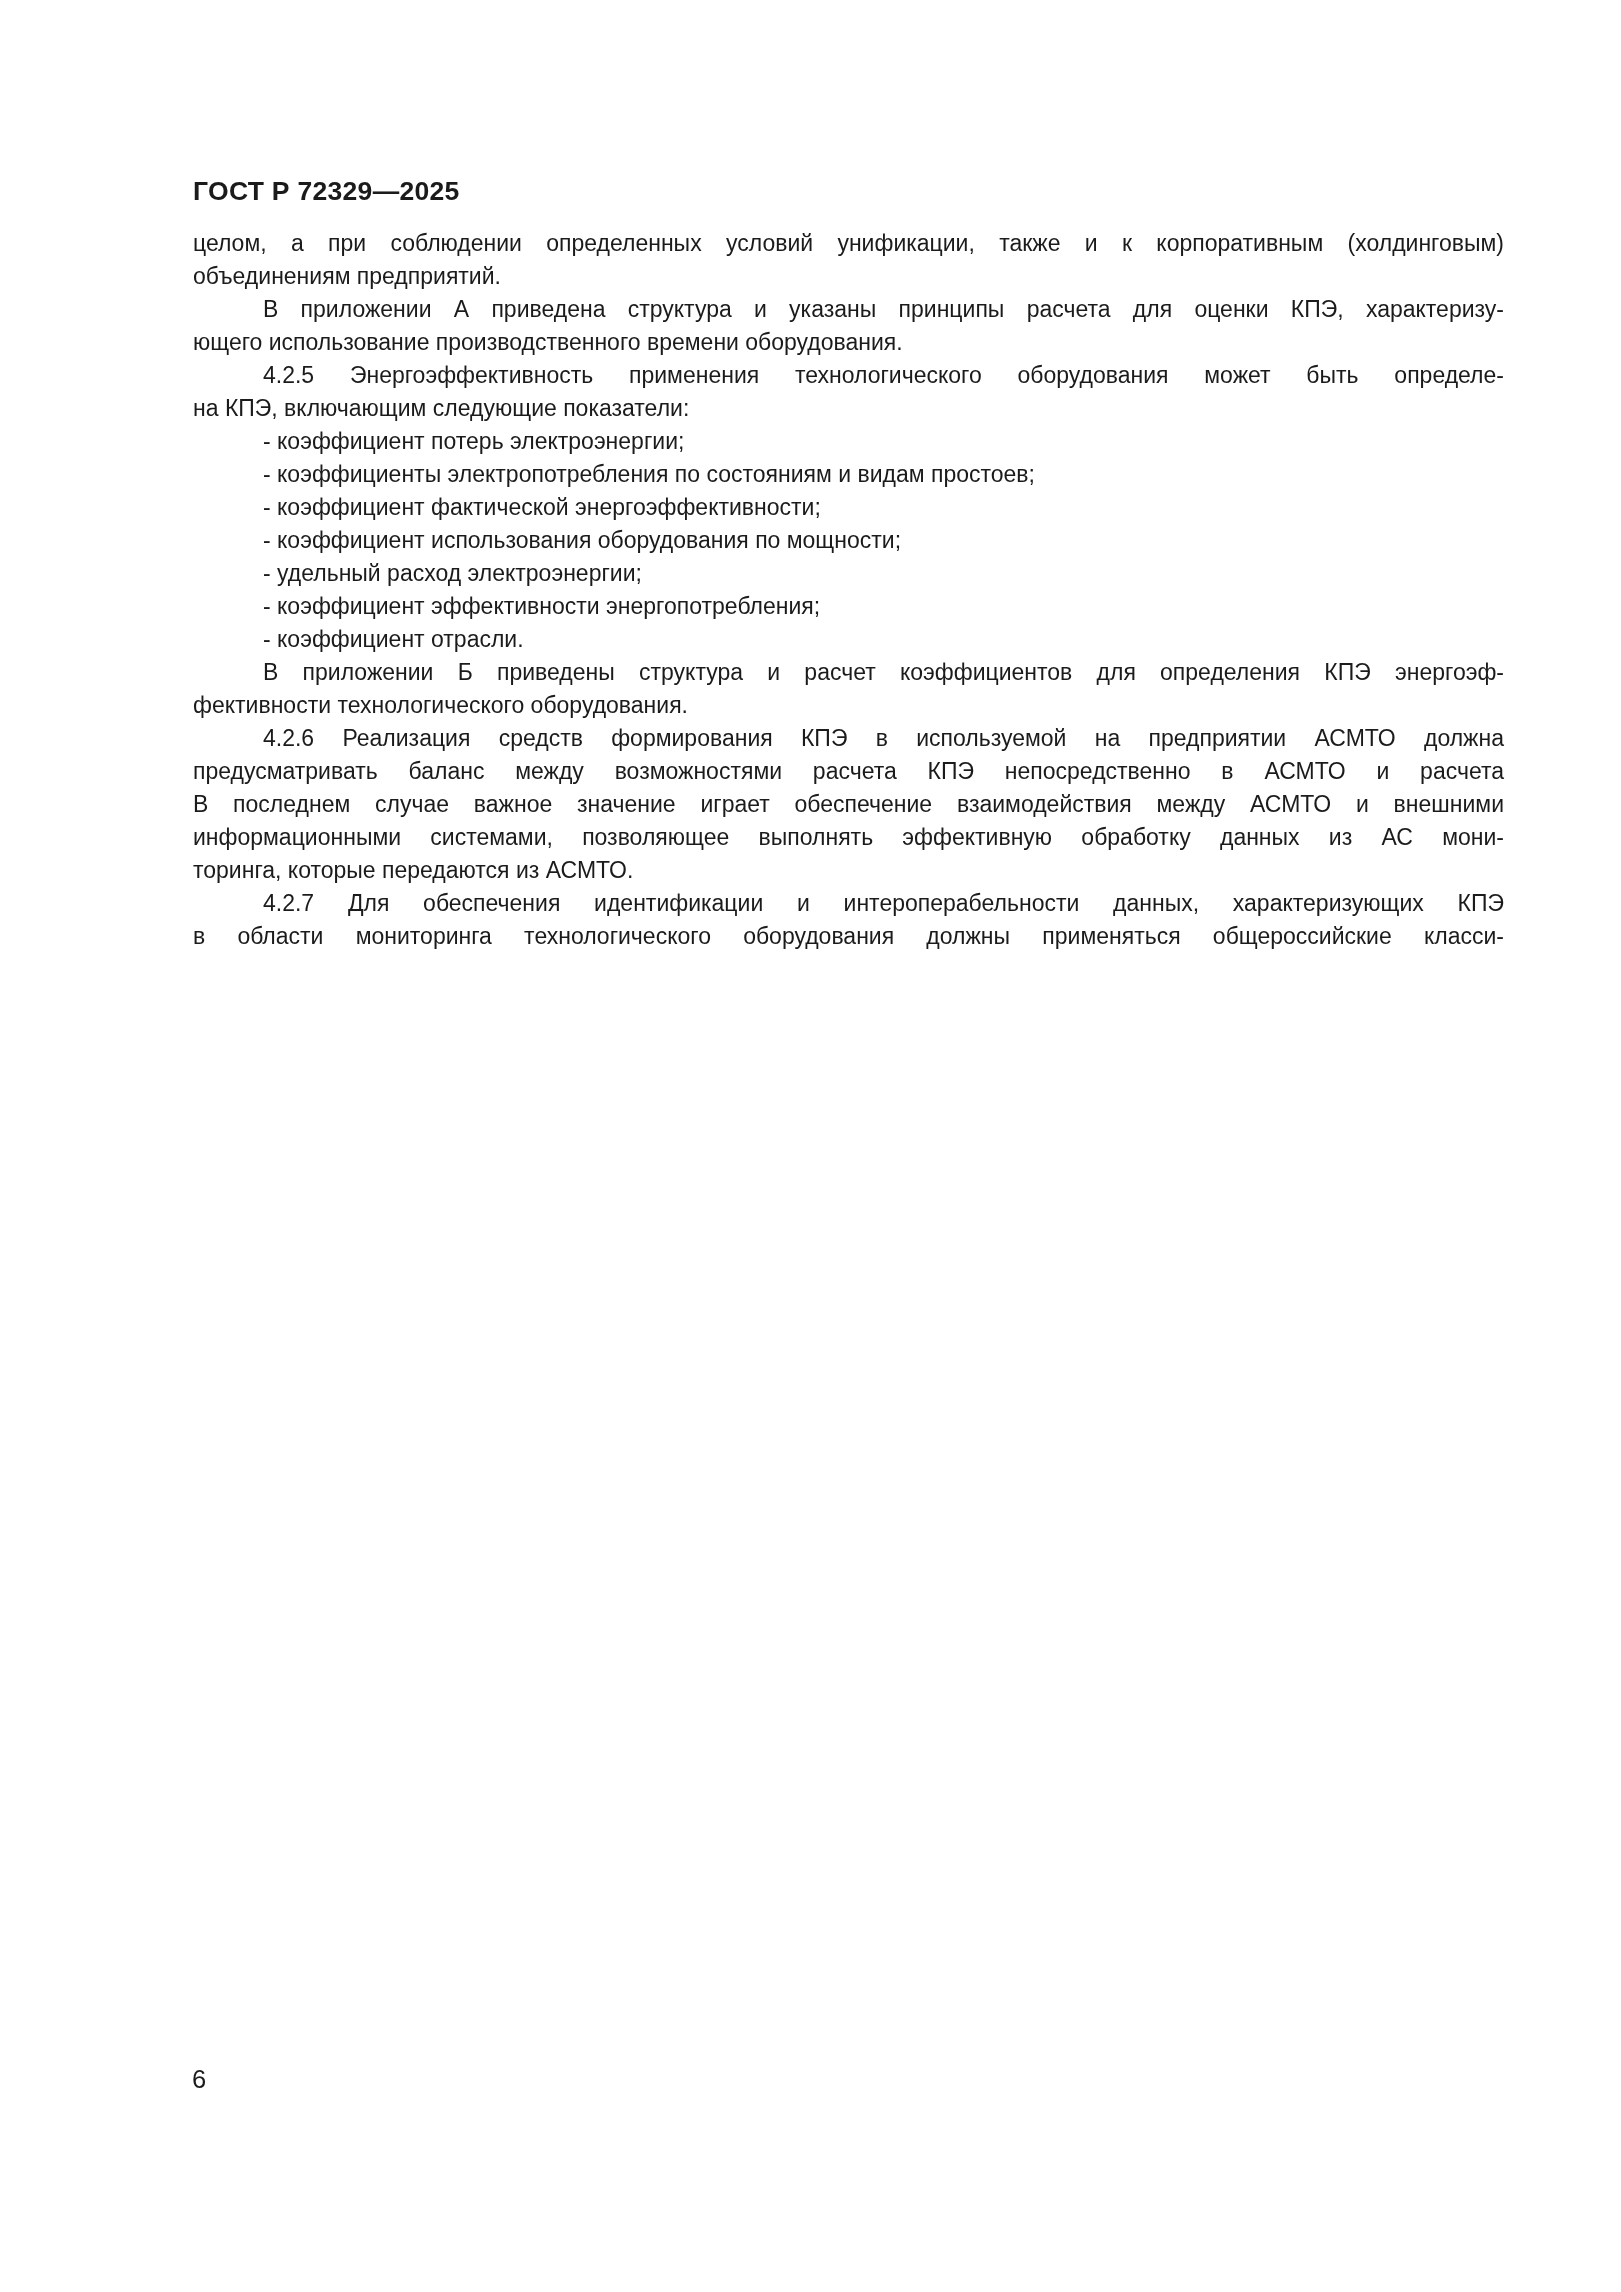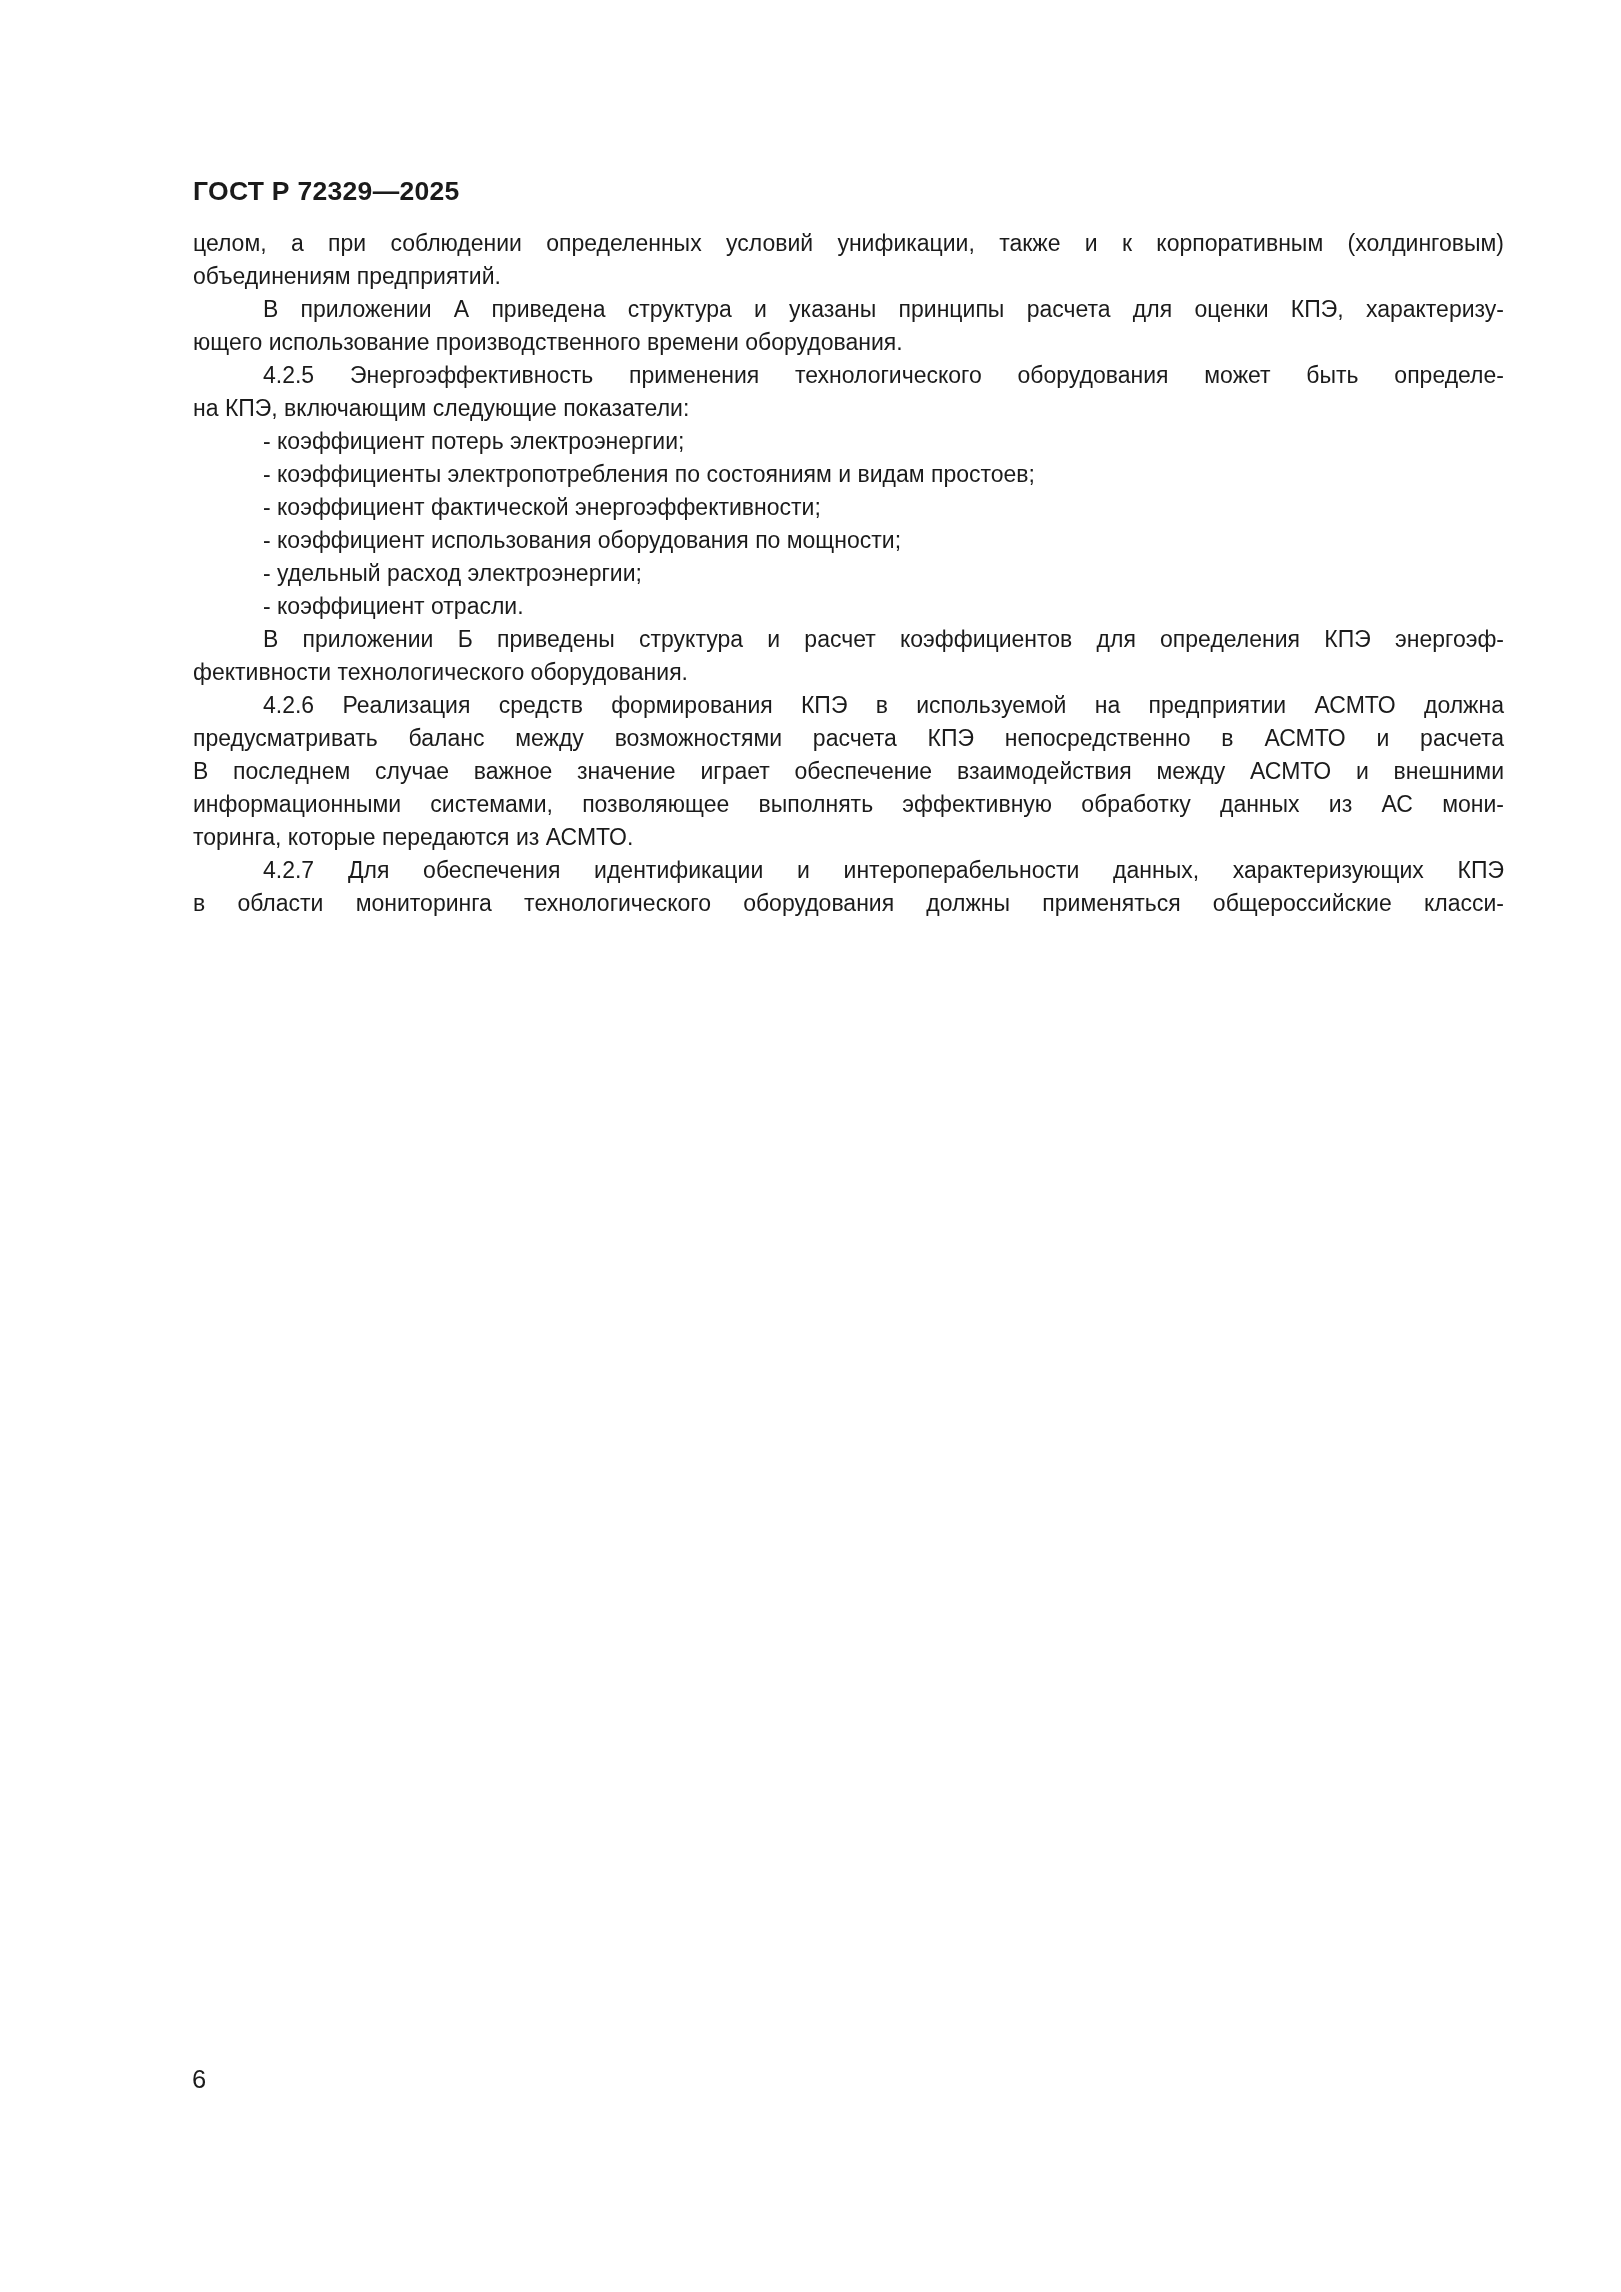--- a/index.html
+++ b/index.html
@@ -68,20 +68,21 @@
     <div class="line">объединениям предприятий.</div>
     <div class="line i j">В приложении А приведена структура и указаны принципы расчета для оценки КПЭ, характеризу-</div>
     <div class="line">ющего использование производственного времени оборудования.</div>
     <div class="line i j">4.2.5 Энергоэффективность применения технологического оборудования может быть определе-</div>
     <div class="line">на КПЭ, включающим следующие показатели:</div>
     <div class="line i">- коэффициент потерь электроэнергии;</div>
     <div class="line i">- коэффициенты электропотребления по состояниям и видам простоев;</div>
     <div class="line i">- коэффициент фактической энергоэффективности;</div>
     <div class="line i">- коэффициент использования оборудования по мощности;</div>
     <div class="line i">- удельный расход электроэнергии;</div>
+    <div class="line i">- коэффициент эффективности энергопотребления;</div>
     <div class="line i">- коэффициент отрасли.</div>
     <div class="line i j">В приложении Б приведены структура и расчет коэффициентов для определения КПЭ энергоэф-</div>
     <div class="line">фективности технологического оборудования.</div>
     <div class="line i j">4.2.6 Реализация средств формирования КПЭ в используемой на предприятии АСМТО должна</div>
     <div class="line j">предусматривать баланс между возможностями расчета КПЭ непосредственно в АСМТО и расчета</div>
     <div class="line j">В последнем случае важное значение играет обеспечение взаимодействия между АСМТО и внешними</div>
     <div class="line j">информационными системами, позволяющее выполнять эффективную обработку данных из АС мони-</div>
     <div class="line">торинга, которые передаются из АСМТО.</div>
     <div class="line i j">4.2.7 Для обеспечения идентификации и интероперабельности данных, характеризующих КПЭ</div>
     <div class="line j">в области мониторинга технологического оборудования должны применяться общероссийские класси-</div>

